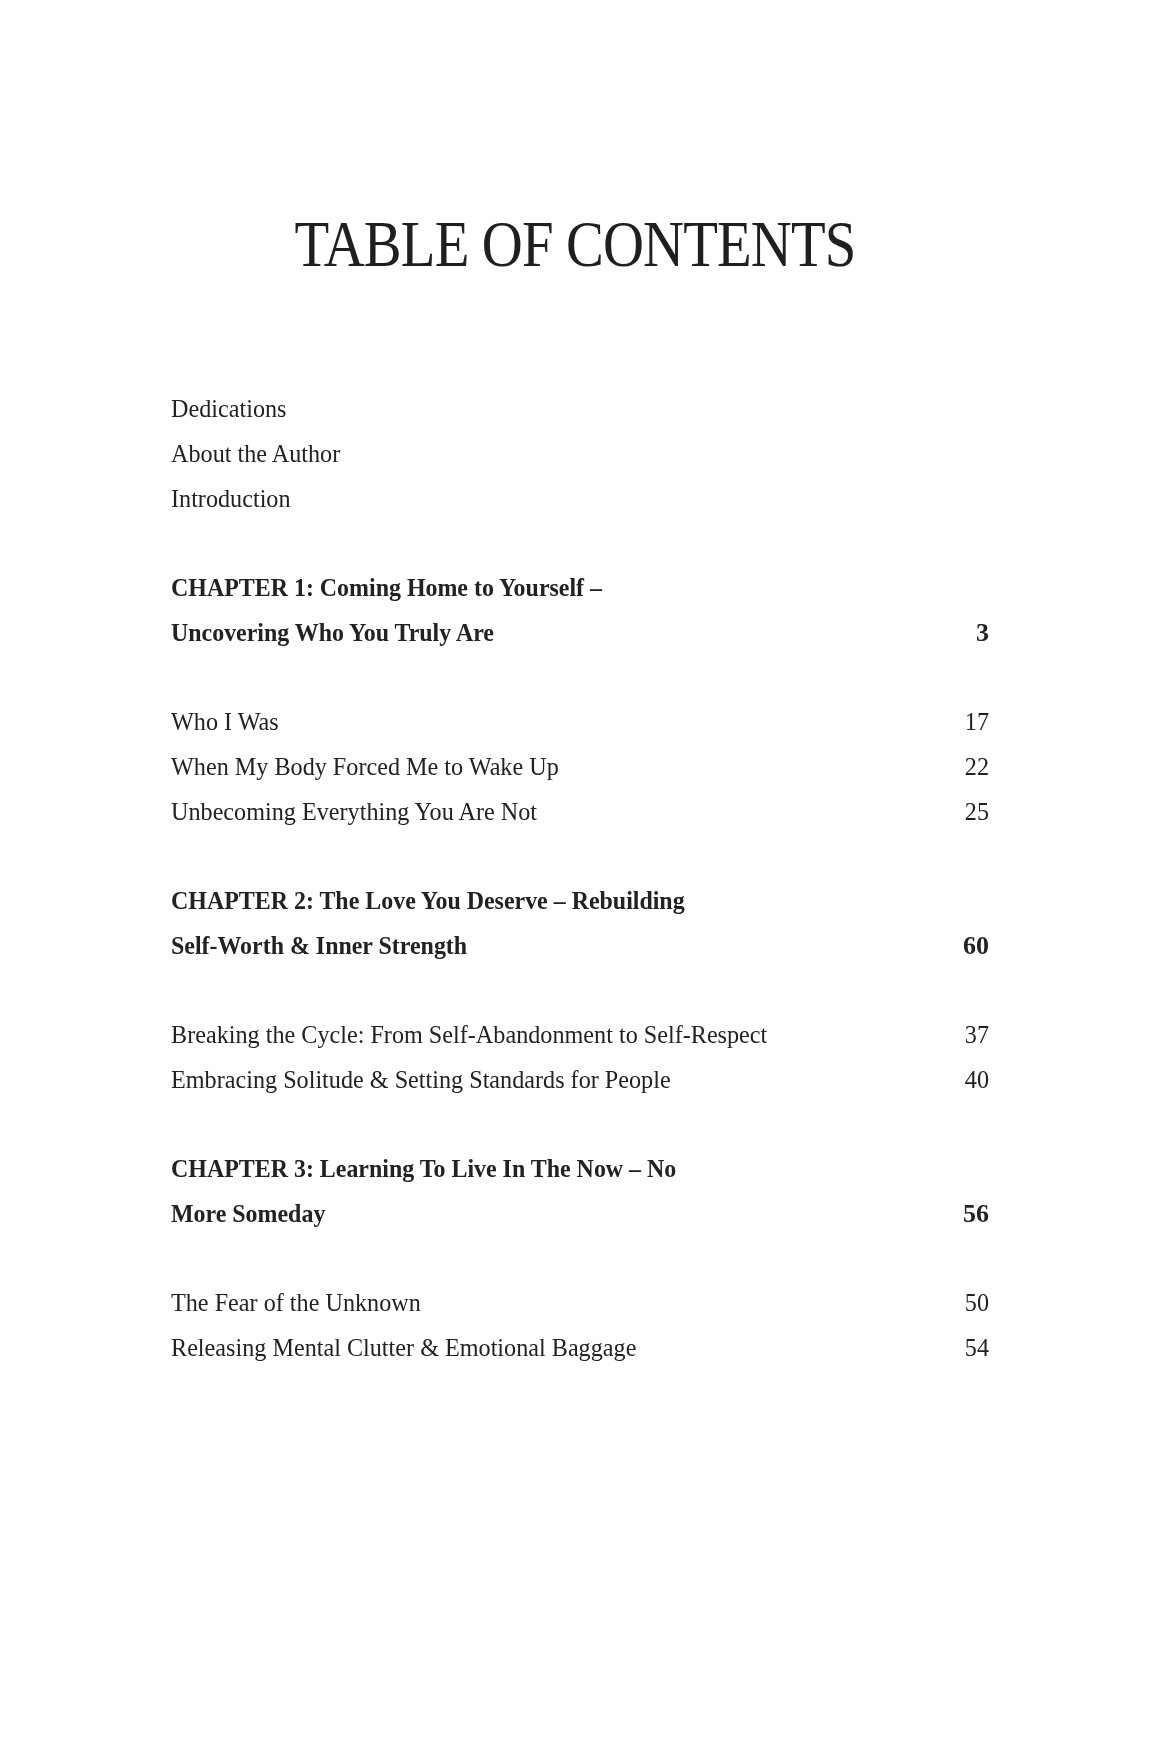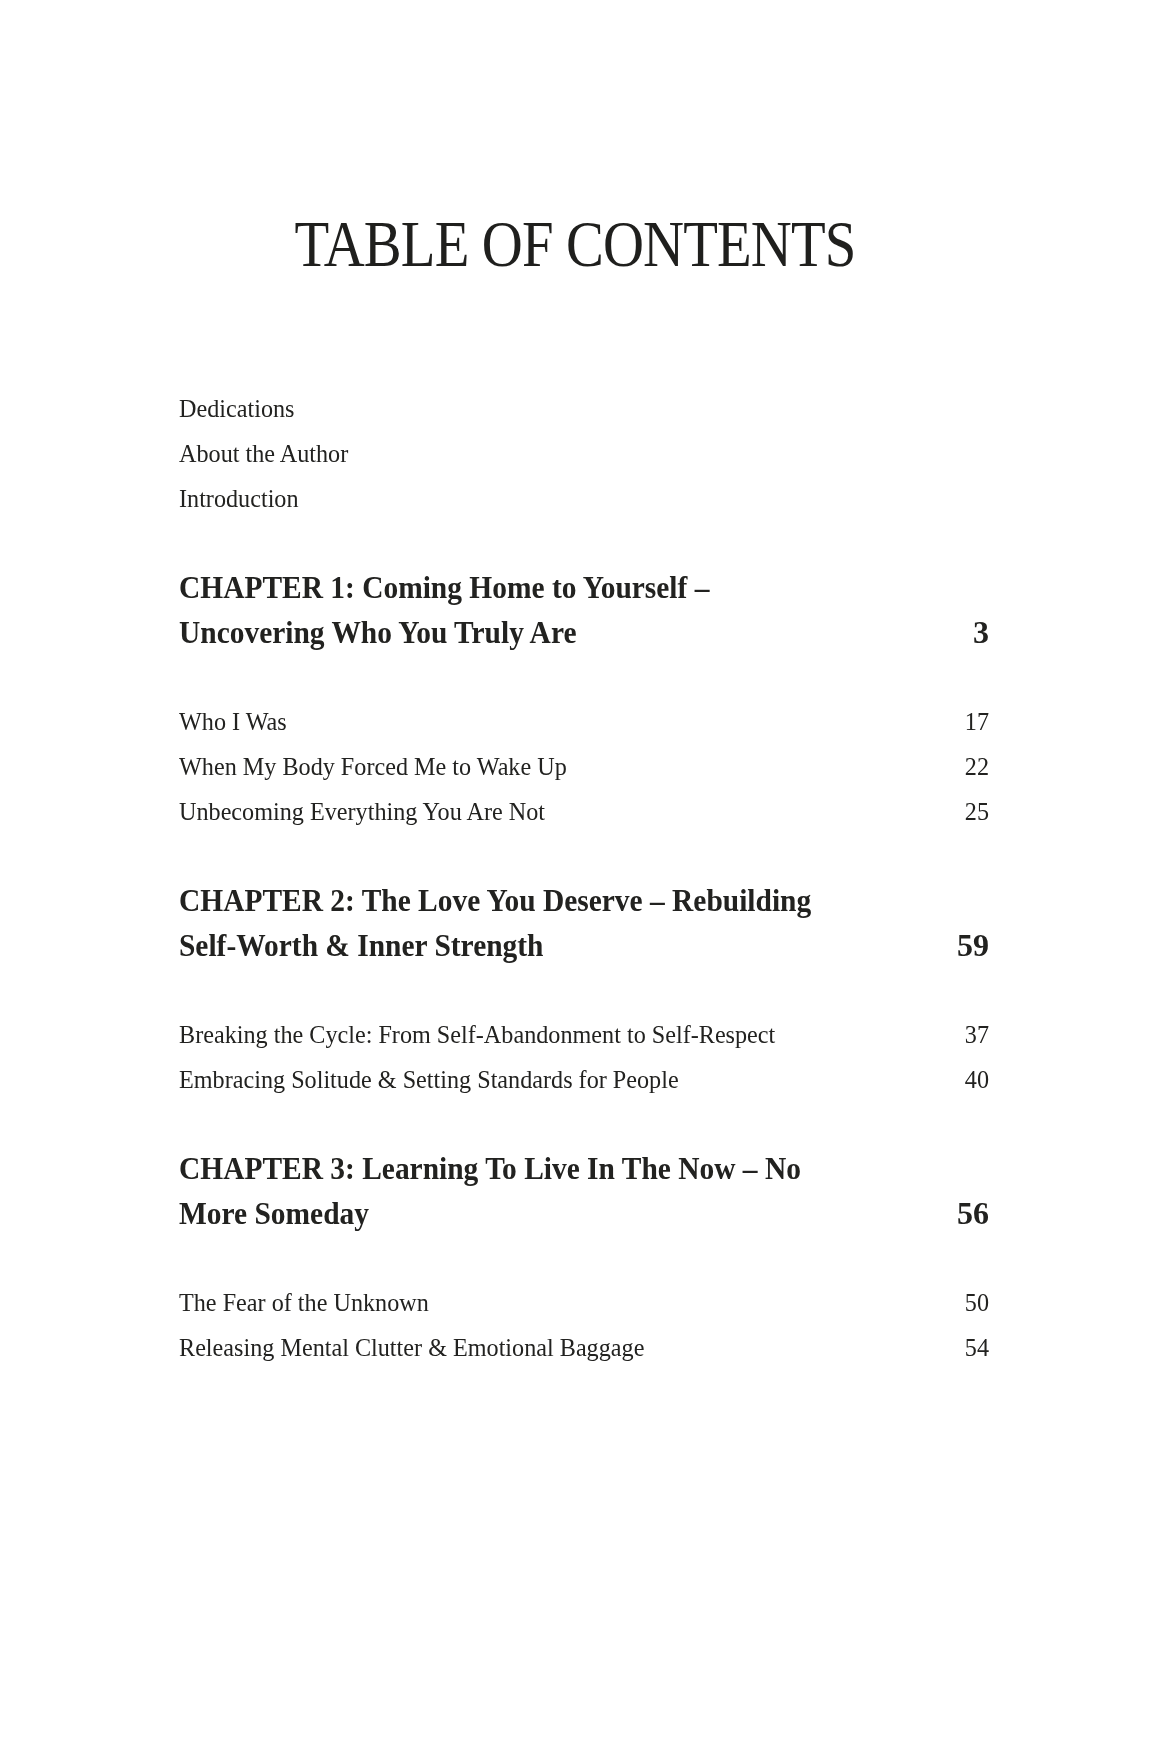--- a/index.html
+++ b/index.html
@@ -43,33 +43,32 @@
       width: 818px;
     }
     .row {
       display: flex;
       justify-content: space-between;
       align-items: flex-end;
       height: 45px;
       line-height: 45px;
       font-size: 26px;
       white-space: nowrap;
-      margin-left: 8px;
     }
     .row .label {
       display: inline-block;
       transform-origin: 0 50%;
     }
     .row .page-num {
       text-align: right;
       min-width: 40px;
     }
     .row.bold {
       font-weight: bold;
-      font-size: 32px;
+      font-size: 26px;
     }
     .row.regular .label {
       transform: scaleX(0.93);
     }
     .row.regular .page-num {
       transform: scaleX(0.93);
       transform-origin: 100% 50%;
     }
     .row.bold .label {
       transform: scaleX(0.92);
@@ -120,21 +119,21 @@
       <span class="page-num">25</span>
     </div>
 
     <div class="gap-md"></div>
 
     <div class="row bold">
       <span class="label">CHAPTER 2: The Love You Deserve – Rebuilding</span>
     </div>
     <div class="row bold">
       <span class="label">Self-Worth &amp; Inner Strength</span>
-      <span class="page-num">59</span>
+      <span class="page-num">60</span>
     </div>
 
     <div class="gap-md"></div>
 
     <div class="row regular">
       <span class="label">Breaking the Cycle: From Self-Abandonment to Self-Respect</span>
       <span class="page-num">37</span>
     </div>
     <div class="row regular">
       <span class="label">Embracing Solitude &amp; Setting Standards for People</span>

